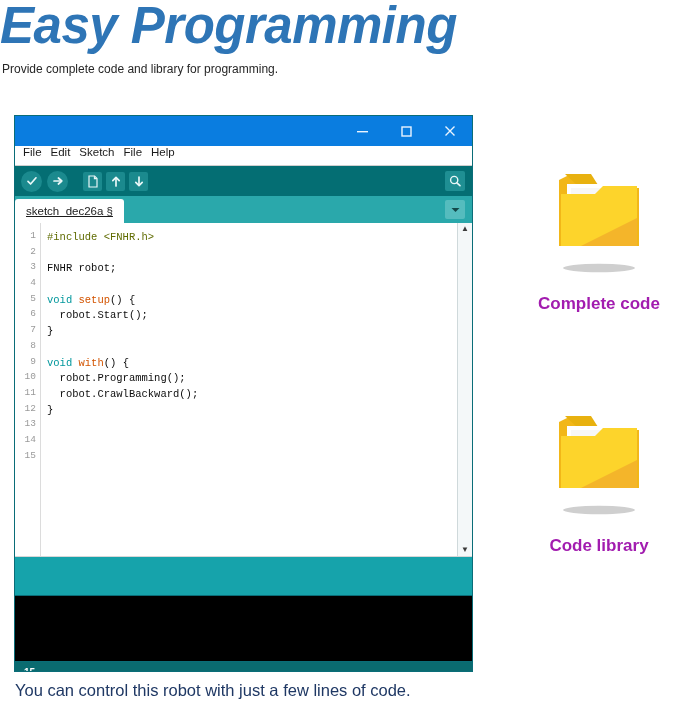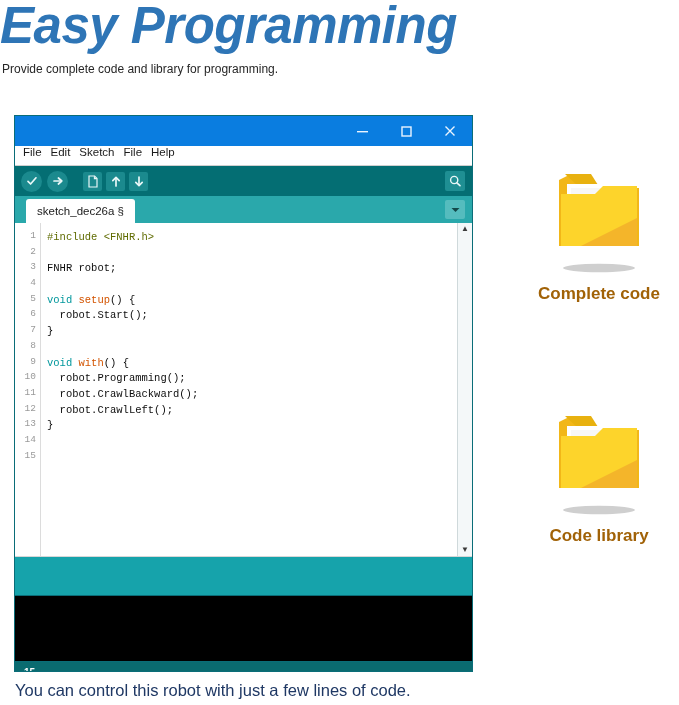--- a/index.html
+++ b/index.html
@@ -74,27 +74,26 @@
     position: absolute; right: 7px; top: 5px;
     width: 20px; height: 20px; border-radius: 2px;
     background: #1f8f93;
     display: flex; align-items: center; justify-content: center;
   }
   #tabbar {
     height: 27px; background: #2aa8ab;
     display: flex; align-items: flex-end; position: relative;
   }
   #sketch-tab {
-    margin-left: 11px;
     height: 24px; min-width: 108px;
     background: #ffffff;
     border-radius: 3px 3px 0 0;
     display: flex; align-items: center; justify-content: center;
     padding: 0 11px;
-    font-size: 11.5px; color: #1b1b1b; white-space: nowrap;
+    font-size: 11.5px; color: #1b1b1b; white-space: nowrap; text-decoration: underline;
   }
   #tab-dropdown {
     position: absolute; right: 7px; top: 4px;
     width: 20px; height: 19px; border-radius: 2px;
     background: #55bcbe;
     display: flex; align-items: center; justify-content: center;
   }
 
   
   #editor-wrap {
@@ -142,23 +141,23 @@
     font-size: 10px; font-weight: bold; color: #ffffff;
   }
 
   
   .folder-block { position: absolute; width: 160px; text-align: center; }
   #block1 { left: 519px; top: 158px; }
   #block2 { left: 519px; top: 400px; }
   .folder-svg { display: block; margin: 0 auto; }
   .shadow-svg { display: block; margin: 4px auto 0; }
   .folder-label {
-    margin-top: 10px;
+    margin-top: 20px;
     font-size: 17px; font-weight: bold;
-    color: #a16207; white-space: nowrap;
+    color: #a21caf; white-space: nowrap;
   }
 
   
   #caption {
     position: absolute; left: 15px; top: 681px;
     font-size: 16.5px; color: #1f3864; white-space: nowrap;
   }
 </style>
 </head>
 <body>
@@ -268,21 +267,20 @@
         <div class="ln"><span></span></div>
         <div class="ln"><span>FNHR robot;</span></div>
         <div class="ln"><span></span></div>
         <div class="ln"><span class="kw">void </span><span class="fn">setup</span><span>() {</span></div>
         <div class="ln"><span>  robot.Start();</span></div>
         <div class="ln"><span>}</span></div>
         <div class="ln"><span></span></div>
         <div class="ln"><span class="kw">void </span><span class="fn">with</span><span>() {</span></div>
         <div class="ln"><span>  robot.Programming();</span></div>
         <div class="ln"><span>  robot.CrawlBackward();</span></div>
-        <div class="ln"><span>  robot.CrawlLeft();</span></div>
         <div class="ln"><span>}</span></div>
         <div class="ln"><span></span></div>
       </div>
 
       <div id="vscroll">
         <span class="sarrow">▲</span>
         <span class="sarrow">▼</span>
       </div>
     </div>
 

